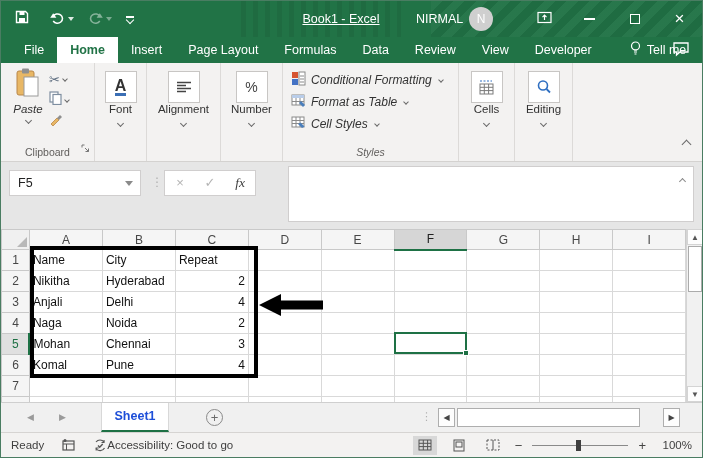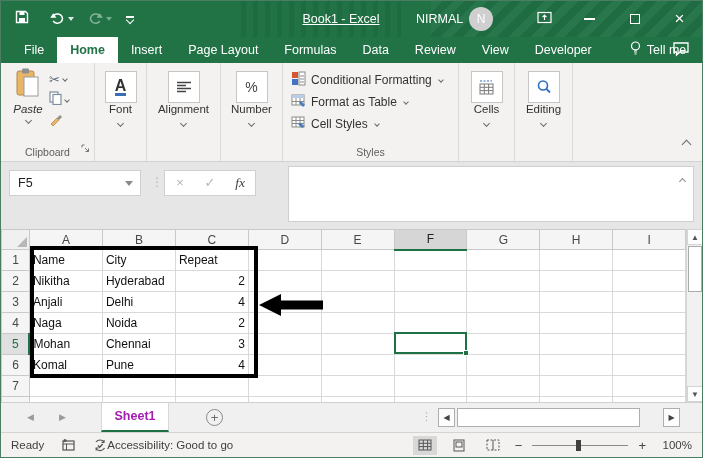--- a/index.html
+++ b/index.html
@@ -57,21 +57,21 @@
   .launcher { position:absolute; right:4px; bottom:4px; }
   
   .g-collapsed { display:flex; flex-direction:column; align-items:center; padding-top:8px; }
   .cbox { width:32px; height:32px; background:#fff; border:1px solid #c8c6c4;
           display:flex; align-items:center; justify-content:center; }
   .cname { font-size:11.5px; color:#333; }
   .g-collapsed .chev { margin-top:6px; }
   .fontA { font-size:16px; font-weight:bold; color:#333; border-bottom:3px solid #3b6fb5; line-height:15px; }
   .pct { font-size:14px; color:#444; }
   
-  .g-styles { width:176px; padding:6px 1px 0 8px; }
+  .g-styles { width:176px; padding:6px 1px 0 8px;font-style:italic; }
   .style-row { display:flex; align-items:center; gap:5px; height:22px; font-size:12px; color:#333; white-space:nowrap; }
   .style-row .chev { width:4px; height:4px; margin-left:2px; }
   .ribbon-collapse { position:absolute; right:12px; bottom:8px; }
   .ribbon-collapse .chev { width:7px; height:7px; border-color:#6a6a6a; }
 
   
   .formularow { position:absolute; left:0; top:161px; width:100%; height:67px; background:#e6e6e6; }
   .namebox { position:absolute; left:8px; top:8px; width:132px; height:26px; background:#fff;
              border:1px solid #d0cece; font-size:12.5px; color:#222; line-height:24px; padding-left:8px; }
   .namebox .nb-drop { position:absolute; right:7px; top:10px; width:0; height:0;
@@ -117,21 +117,21 @@
   .vs-btn.bottom { position:absolute; bottom:0; }
   .vs-thumb { position:absolute; left:1px; top:17px; width:14px; height:46px;
               background:#fff; border:1px solid #ababab; }
 
   
   .sheetbar { position:absolute; left:0; top:401px; width:100%; height:30px; background:#f0f0f0;
               border-top:1px solid #cfcfcf; }
   .snav { position:absolute; top:9px; font-size:9px; color:#9a9a9a; }
   .sheettab { position:absolute; left:100px; top:0; width:68px; height:29px; background:#fff;
               border-left:1px solid #d8d8d8; border-right:1px solid #d8d8d8;
-              border-bottom:2px solid #1e7145; color:#a21caf; font-weight:bold; font-size:12.5px;
+              border-bottom:2px solid #1e7145; color:#1d4ed8; font-weight:bold; font-size:12.5px;
               text-align:center; line-height:27px; }
   .addsheet { position:absolute; left:205px; top:6px; width:17px; height:17px; border:1px solid #8a8a8a;
               border-radius:50%; color:#6a6a6a; font-size:13px; text-align:center; line-height:15px; }
   .hs-dots { position:absolute; left:420px; top:7px; color:#b0b0b0; font-size:11px; }
   .hs-btn { position:absolute; top:5px; width:17px; height:19px; background:#fdfdfd; border:1px solid #aeaeae;
             font-size:8px; color:#444; text-align:center; line-height:18px; }
   .hs-thumb { position:absolute; left:456px; top:5px; width:183px; height:19px; background:#fff;
               border:1px solid #aeaeae; }
 
   

